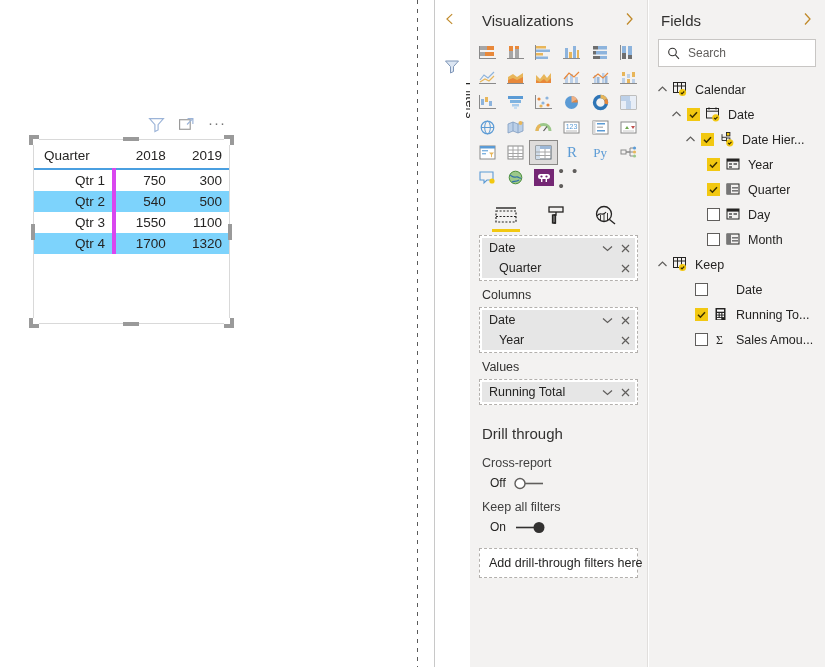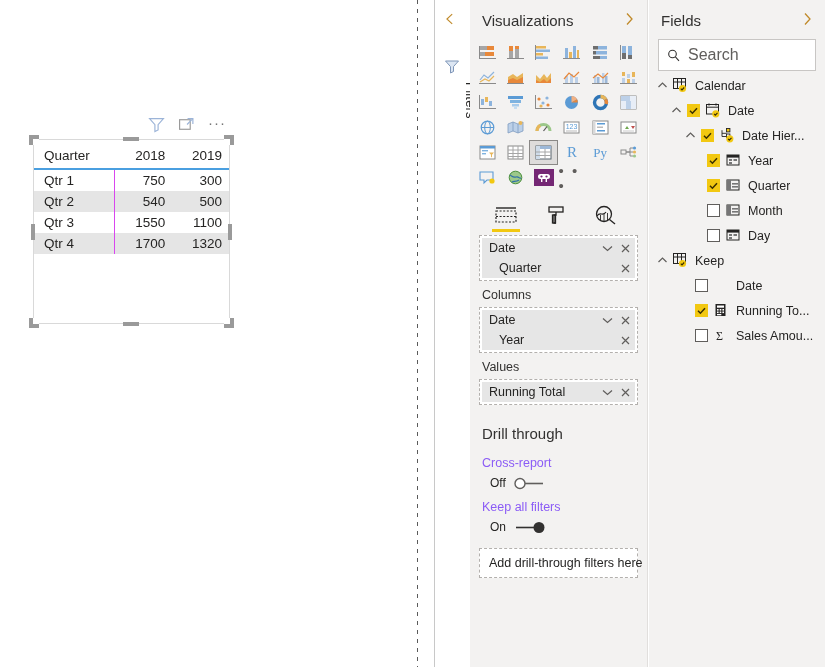--- a/index.html
+++ b/index.html
@@ -32,23 +32,23 @@
   .h-corner { width: 10px; height: 10px; }
   .h-edge-h { width: 16px; height: 4px; }
   .h-edge-v { width: 4px; height: 16px; }
   .handle-inner { position: absolute; background: #ffffff; }
 
   table.matrix { width: 100%; border-collapse: collapse; font-size: 13.5px; color: #252423; }
   table.matrix th, table.matrix td { padding: 3px 7px; font-weight: normal; white-space: nowrap; }
   table.matrix thead th { padding-top: 8px; padding-bottom: 5px; border-bottom: 2px solid #4a9fe0; }
   table.matrix thead th.m-rowhdr { text-align: left; padding-left: 10px; }
   table.matrix thead th.m-col { text-align: right; }
-  table.matrix tbody td.m-rowlabel { text-align: left; padding-left: 10px; border-right: 1px solid #d946ef; }
+  table.matrix tbody td.m-rowlabel { text-align: right; padding-left: 10px; border-right: 4px solid #d946ef; }
   table.matrix tbody td.m-val { text-align: right; }
-  table.matrix tbody tr.alt td { background: #e5e5e5; }
+  table.matrix tbody tr.alt td { background: #7dd3fc; }
 
   
   #dotted-rule {
     position: absolute; left: 417px; top: 0; width: 1px; height: 667px;
     background-image: linear-gradient(to bottom, #5a5a5a 0 4px, transparent 4px 9px);
     background-size: 1px 9px;
   }
   #solid-rule { position: absolute; left: 434px; top: 0; width: 1px; height: 667px; background: #c8c8c8; }
   #filters-rail { position: absolute; left: 435px; top: 0; width: 35px; height: 667px; background: #ffffff; }
   #filters-rail .fr-chev { position: absolute; left: 8px; top: 12px; width: 14px; height: 14px; cursor: pointer; }
@@ -92,39 +92,39 @@
   .well-chip {
     display: flex; align-items: center; background: #e6e6e6;
     font-size: 12.5px; color: #252423; padding: 3px 5px 3px 7px; min-height: 19px;
   }
   .well-chip.child { background: #e6e6e6; padding-left: 17px; }
   .well-chip .chip-text { flex: 1; white-space: nowrap; overflow: hidden; }
   .well-chip .chip-chev, .well-chip .chip-x { cursor: pointer; color: #605e5c; flex: none; }
   .well-chip .chip-chev { margin-right: 8px; }
 
   #drill-head { font-size: 15px; color: #323130; padding: 20px 0 8px 12px; }
-  .drill-label { font-size: 12.5px; color: #8b5cf6; padding: 6px 0 4px 12px; }
+  .drill-label { font-size: 12.5px; color: #404040; padding: 6px 0 4px 12px; }
   .toggle-row { display: flex; align-items: center; gap: 7px; padding: 2px 0 4px 20px; }
   .toggle-row .tg-text { font-size: 12px; color: #252423; }
   .drill-drop {
     margin: 10px 9px 0 9px; border: 1px dashed #b3b0ad; background: #ffffff;
     font-size: 12.5px; color: #252423; padding: 7px 9px; white-space: nowrap;
   }
 
   
   #fields-pane {
     position: absolute; left: 649px; top: 0; width: 176px; height: 667px; background: #f3f2f1;
   }
   #field-search {
     display: flex; align-items: center; gap: 8px;
     margin: 0 9px; background: #ffffff; border: 1px solid #c8c6c4;
     padding: 6px 8px; cursor: text;
   }
-  #field-search .fs-text { font-size: 16px; color: #605e5c; }
-  #field-tree { padding-top: 2px; }
+  #field-search .fs-text { font-size: 12px; color: #605e5c; }
+  #field-tree { padding-top: 10px; }
   .f-node { display: flex; align-items: center; height: 25px; cursor: pointer; font-size: 12.5px; color: #252423; }
   .f-chev { width: 11px; height: 11px; flex: none; margin-right: 5px; }
   .f-chk { width: 13px; height: 13px; flex: none; margin-right: 6px; }
   .f-icon { width: 15px; height: 15px; flex: none; margin-right: 7px; position: relative; }
   .f-text { white-space: nowrap; overflow: hidden; }
   .ind-0 { padding-left: 8px; }
   .ind-1 { padding-left: 22px; }
   .ind-2 { padding-left: 36px; }
   .ind-3 { padding-left: 58px; }
   .ind-t1 { padding-left: 46px; }
@@ -723,44 +723,44 @@
 
       <div class="f-node ind-3">
         <span class="f-chk">
           <svg width="13" height="13" viewBox="0 0 13 13">
               <rect x="0.5" y="0.5" width="12" height="12" fill="#ffffff" stroke="#605e5c" stroke-width="1"></rect>
             </svg>
         </span>
         <span class="f-icon">
           <svg width="15" height="15" viewBox="0 0 15 15">
               <rect x="1" y="2" width="12" height="10" fill="none" stroke="#252423" stroke-width="1"></rect>
-              <rect x="1" y="2" width="4" height="10" fill="#767676"></rect>
-              <rect x="6" y="5" width="6" height="1.6" fill="#767676"></rect>
-              <rect x="6" y="8" width="6" height="1.6" fill="#767676"></rect>
-            </svg>
-        </span>
-        <span class="f-text">Month</span>
+              <rect x="1" y="2" width="12" height="2.6" fill="#252423"></rect>
+              <rect x="3" y="6" width="3" height="2" fill="#767676"></rect>
+              <rect x="7.5" y="6" width="3.5" height="2" fill="#767676"></rect>
+              <rect x="3" y="9" width="3" height="2" fill="#767676"></rect>
+            </svg>
+        </span>
+        <span class="f-text">Day</span>
       </div>
 
       <div class="f-node ind-3">
         <span class="f-chk">
           <svg width="13" height="13" viewBox="0 0 13 13">
               <rect x="0.5" y="0.5" width="12" height="12" fill="#ffffff" stroke="#605e5c" stroke-width="1"></rect>
             </svg>
         </span>
         <span class="f-icon">
           <svg width="15" height="15" viewBox="0 0 15 15">
               <rect x="1" y="2" width="12" height="10" fill="none" stroke="#252423" stroke-width="1"></rect>
-              <rect x="1" y="2" width="12" height="2.6" fill="#252423"></rect>
-              <rect x="3" y="6" width="3" height="2" fill="#767676"></rect>
-              <rect x="7.5" y="6" width="3.5" height="2" fill="#767676"></rect>
-              <rect x="3" y="9" width="3" height="2" fill="#767676"></rect>
-            </svg>
-        </span>
-        <span class="f-text">Day</span>
+              <rect x="1" y="2" width="4" height="10" fill="#767676"></rect>
+              <rect x="6" y="5" width="6" height="1.6" fill="#767676"></rect>
+              <rect x="6" y="8" width="6" height="1.6" fill="#767676"></rect>
+            </svg>
+        </span>
+        <span class="f-text">Month</span>
       </div>
 
       <div class="f-node ind-0">
         <svg class="f-chev" viewBox="0 0 11 11">
             <path d="M1.5 7L5.5 3l4 4" fill="none" stroke="#605e5c" stroke-width="1.2"></path>
           </svg>
         <span class="f-icon">
           <svg width="15" height="15" viewBox="0 0 15 15">
               <rect x="0.5" y="0.5" width="12" height="10" fill="none" stroke="#252423" stroke-width="1"></rect>
               <line x1="0.5" y1="4" x2="12.5" y2="4" stroke="#252423"></line>

